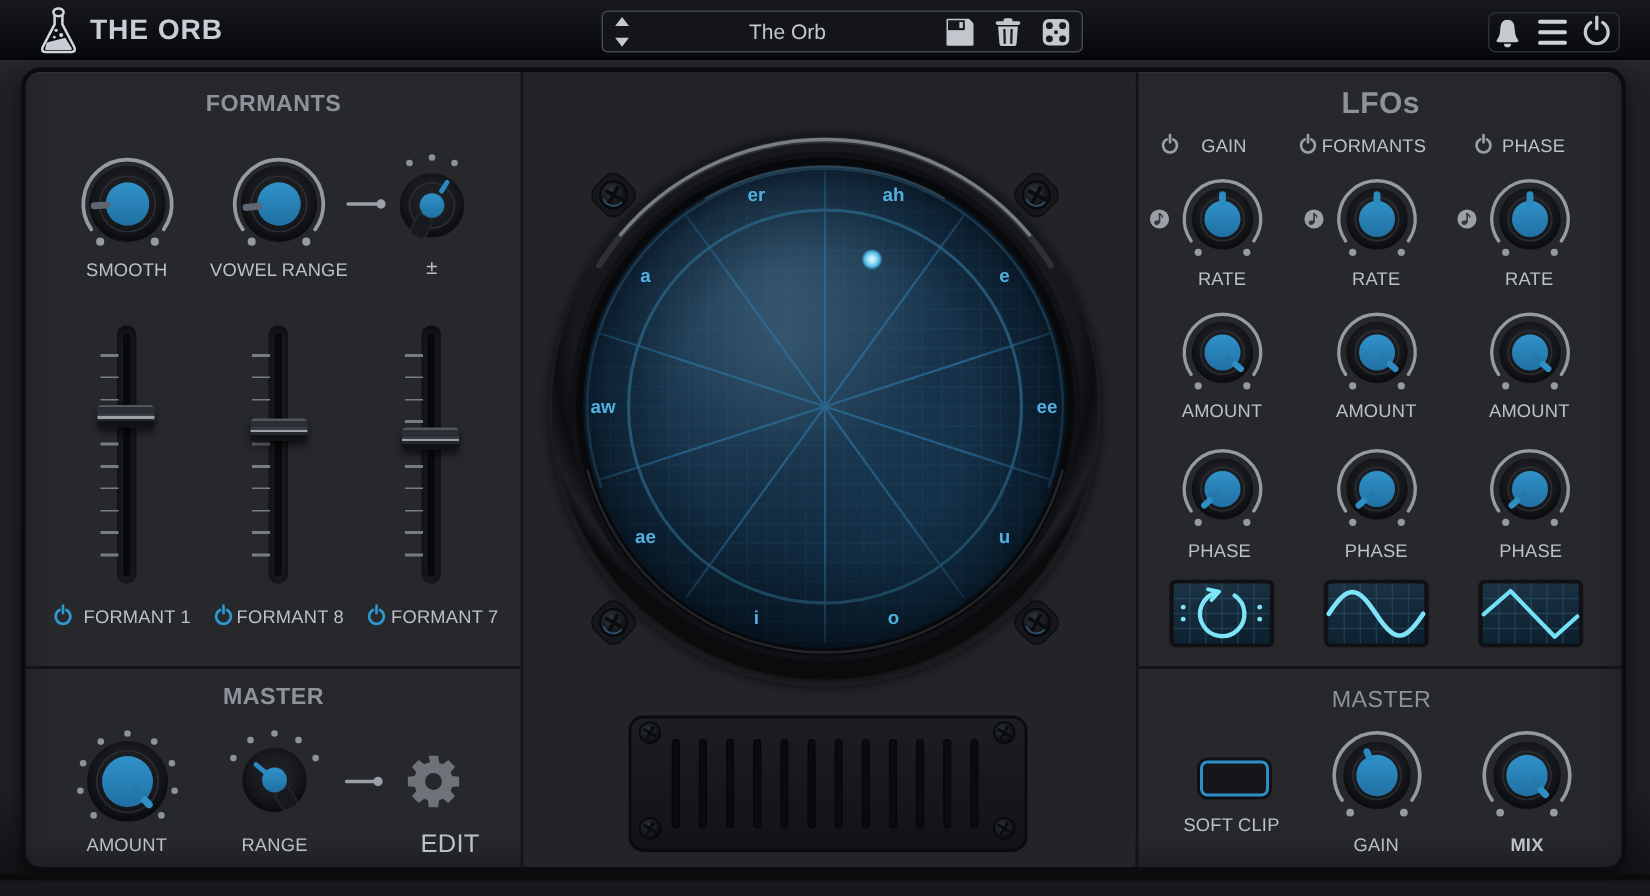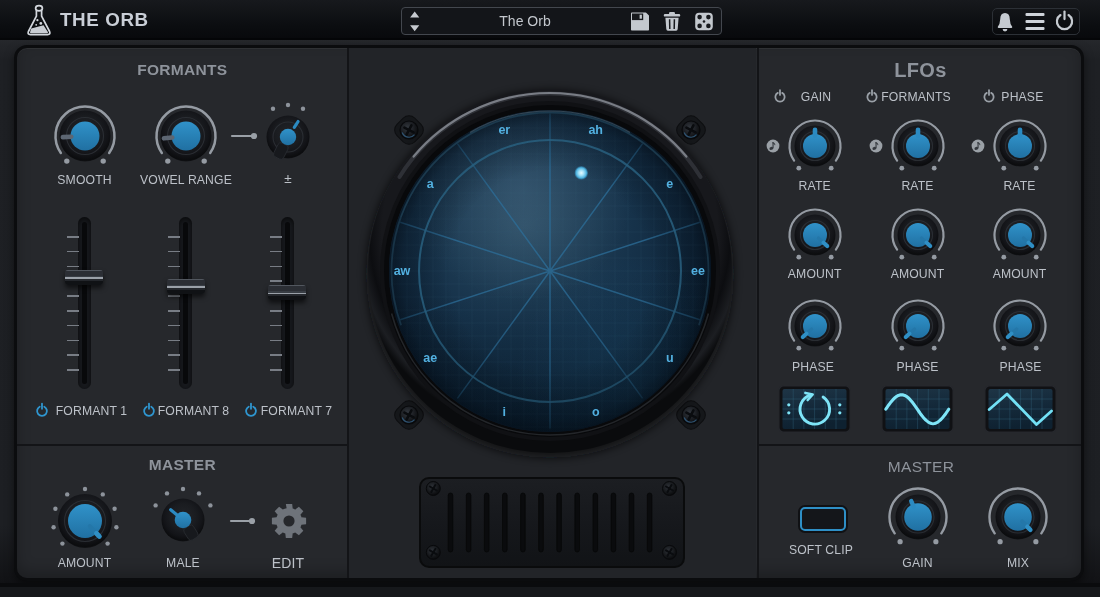--- a/index.html
+++ b/index.html
@@ -844,32 +844,32 @@
 <div style="position:absolute;left:800px;top:507px;width:46px;height:24px;background:#14161a;border:2px solid #2e8fc6;border-radius:5px;box-shadow:0 0 0 2px #101114"></div>
 <div style="position:absolute;left:182.3px;top:69.5px;transform:translate(-50%,-50%);font-size:15.5px;color:#8e939b;font-weight:bold;letter-spacing:0.3px;white-space:nowrap">FORMANTS</div>
     <div style="position:absolute;left:84.5px;top:180px;transform:translate(-50%,-50%);font-size:12.2px;color:#bcc1c8;font-weight:normal;letter-spacing:0.15px;white-space:nowrap">SMOOTH</div>
     <div style="position:absolute;left:186px;top:180px;transform:translate(-50%,-50%);font-size:12.2px;color:#bcc1c8;font-weight:normal;letter-spacing:0.15px;white-space:nowrap">VOWEL RANGE</div>
     <div style="position:absolute;left:288px;top:178px;transform:translate(-50%,-50%);font-size:13.5px;color:#bcc1c8;font-weight:normal;letter-spacing:0.15px;white-space:nowrap">±</div>
     <div style="position:absolute;left:91.5px;top:411px;transform:translate(-50%,-50%);font-size:12.2px;color:#bcc1c8;font-weight:normal;letter-spacing:0.15px;white-space:nowrap">FORMANT 1</div>
     <div style="position:absolute;left:193.5px;top:411px;transform:translate(-50%,-50%);font-size:12.2px;color:#bcc1c8;font-weight:normal;letter-spacing:0.15px;white-space:nowrap">FORMANT 8</div>
     <div style="position:absolute;left:296.5px;top:411px;transform:translate(-50%,-50%);font-size:12.2px;color:#bcc1c8;font-weight:normal;letter-spacing:0.15px;white-space:nowrap">FORMANT 7</div>
     <div style="position:absolute;left:182.3px;top:464.5px;transform:translate(-50%,-50%);font-size:15.5px;color:#8e939b;font-weight:bold;letter-spacing:0.3px;white-space:nowrap">MASTER</div>
     <div style="position:absolute;left:84.5px;top:563px;transform:translate(-50%,-50%);font-size:12.2px;color:#bcc1c8;font-weight:normal;letter-spacing:0.15px;white-space:nowrap">AMOUNT</div>
-    <div style="position:absolute;left:183px;top:563px;transform:translate(-50%,-50%);font-size:12.2px;color:#bcc1c8;font-weight:normal;letter-spacing:0.15px;white-space:nowrap">MALE</div>
-    <div style="position:absolute;left:288px;top:563px;transform:translate(-50%,-50%);font-size:14px;color:#bcc1c8;font-weight:normal;letter-spacing:0.15px;white-space:nowrap">EDIT</div>
+    <div style="position:absolute;left:183px;top:563px;transform:translate(-50%,-50%);font-size:12.2px;color:#bcc1c8;font-weight:normal;letter-spacing:0.15px;white-space:nowrap">RANGE</div>
+    <div style="position:absolute;left:300px;top:563px;transform:translate(-50%,-50%);font-size:17px;color:#bcc1c8;font-weight:normal;letter-spacing:0.15px;white-space:nowrap">EDIT</div>
     <div style="position:absolute;left:920.5px;top:69.5px;transform:translate(-50%,-50%);font-size:20px;color:#8e939b;font-weight:bold;letter-spacing:0.3px;white-space:nowrap">LFOs</div>
     <div style="position:absolute;left:816px;top:97px;transform:translate(-50%,-50%);font-size:12.2px;color:#bcc1c8;font-weight:normal;letter-spacing:0.15px;white-space:nowrap">GAIN</div>
     <div style="position:absolute;left:916px;top:97px;transform:translate(-50%,-50%);font-size:12.2px;color:#bcc1c8;font-weight:normal;letter-spacing:0.15px;white-space:nowrap">FORMANTS</div>
     <div style="position:absolute;left:1022.4px;top:97px;transform:translate(-50%,-50%);font-size:12.2px;color:#bcc1c8;font-weight:normal;letter-spacing:0.15px;white-space:nowrap">PHASE</div>
     <div style="position:absolute;left:814.7px;top:186px;transform:translate(-50%,-50%);font-size:12.2px;color:#bcc1c8;font-weight:normal;letter-spacing:0.15px;white-space:nowrap">RATE</div>
     <div style="position:absolute;left:917.5px;top:186px;transform:translate(-50%,-50%);font-size:12.2px;color:#bcc1c8;font-weight:normal;letter-spacing:0.15px;white-space:nowrap">RATE</div>
     <div style="position:absolute;left:1019.5px;top:186px;transform:translate(-50%,-50%);font-size:12.2px;color:#bcc1c8;font-weight:normal;letter-spacing:0.15px;white-space:nowrap">RATE</div>
     <div style="position:absolute;left:814.7px;top:274px;transform:translate(-50%,-50%);font-size:12.2px;color:#bcc1c8;font-weight:normal;letter-spacing:0.15px;white-space:nowrap">AMOUNT</div>
     <div style="position:absolute;left:917.5px;top:274px;transform:translate(-50%,-50%);font-size:12.2px;color:#bcc1c8;font-weight:normal;letter-spacing:0.15px;white-space:nowrap">AMOUNT</div>
     <div style="position:absolute;left:1019.5px;top:274px;transform:translate(-50%,-50%);font-size:12.2px;color:#bcc1c8;font-weight:normal;letter-spacing:0.15px;white-space:nowrap">AMOUNT</div>
     <div style="position:absolute;left:813px;top:367px;transform:translate(-50%,-50%);font-size:12.2px;color:#bcc1c8;font-weight:normal;letter-spacing:0.15px;white-space:nowrap">PHASE</div>
     <div style="position:absolute;left:917.5px;top:367px;transform:translate(-50%,-50%);font-size:12.2px;color:#bcc1c8;font-weight:normal;letter-spacing:0.15px;white-space:nowrap">PHASE</div>
     <div style="position:absolute;left:1020.5px;top:367px;transform:translate(-50%,-50%);font-size:12.2px;color:#bcc1c8;font-weight:normal;letter-spacing:0.15px;white-space:nowrap">PHASE</div>
     <div style="position:absolute;left:921px;top:466.5px;transform:translate(-50%,-50%);font-size:15.5px;color:#8e939b;font-weight:normal;letter-spacing:0.3px;white-space:nowrap">MASTER</div>
     <div style="position:absolute;left:821px;top:550px;transform:translate(-50%,-50%);font-size:12.2px;color:#bcc1c8;font-weight:normal;letter-spacing:0.15px;white-space:nowrap">SOFT CLIP</div>
     <div style="position:absolute;left:917.5px;top:562.5px;transform:translate(-50%,-50%);font-size:12.2px;color:#bcc1c8;font-weight:normal;letter-spacing:0.15px;white-space:nowrap">GAIN</div>
-    <div style="position:absolute;left:1018px;top:562.5px;transform:translate(-50%,-50%);font-size:12.2px;color:#bcc1c8;font-weight:normal;letter-spacing:0.15px;white-space:nowrap">MIX</div>
+    <div style="position:absolute;left:1018px;top:562.5px;transform:translate(-50%,-50%);font-size:12.2px;color:#bcc1c8;font-weight:bold;letter-spacing:0.15px;white-space:nowrap">MIX</div>
 </div>
 
 </body></html>

